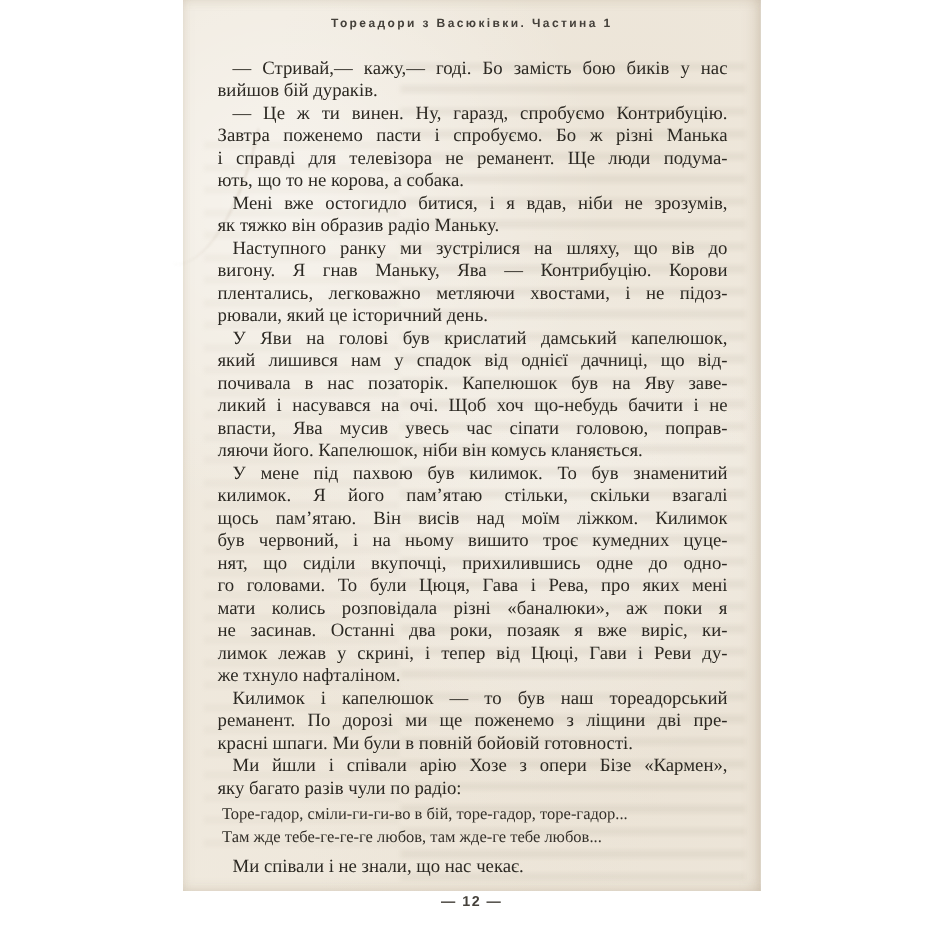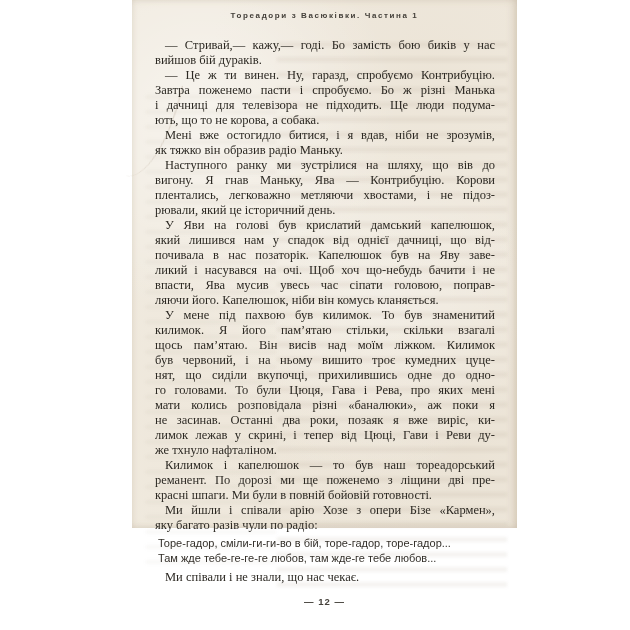--- a/index.html
+++ b/index.html
@@ -10,22 +10,22 @@
   }
   .canvas {
     position: relative;
     width: 630px; height: 630px;
     background: #ffffff;
     font-family: "Liberation Serif", serif;
   }
   
   .page {
     position: absolute;
-    left: 132px; top: 0;
-    width: 385px; height: 528px;
+    left: 122px; top: 0;
+    width: 385px; height: 594px;
     background-color: var(--paper, #f0eadf);
     background-image:
       radial-gradient(circle at 18% 22%, rgba(255,255,255,.45), rgba(255,255,255,0) 38%),
       radial-gradient(circle at 78% 12%, rgba(226,214,196,.28), rgba(226,214,196,0) 40%),
       radial-gradient(circle at 62% 58%, rgba(255,255,255,.30), rgba(255,255,255,0) 45%),
       radial-gradient(circle at 85% 85%, rgba(222,209,190,.30), rgba(222,209,190,0) 42%),
       radial-gradient(circle at 30% 80%, rgba(231,220,203,.25), rgba(231,220,203,0) 40%);
     box-shadow:
       inset -6px 0 10px -4px rgba(178,160,138,.45),
       inset 3px 0 7px -3px rgba(196,182,163,.35),
@@ -94,21 +94,21 @@
   .para.body .line {
     height: 15px;
     overflow: hidden;
     text-align: justify;
     text-align-last: justify;
   }
   .para.body .line.last { text-align-last: left; }
   .para.body .line.first { text-indent: 10px; }
   .para.verse {
     margin: 3px 0 4px 3px;
-    font-family: Liberation Sans, sans-serif;
+    font-family: Liberation Serif, serif;
     font-size: 11px;
     line-height: 15px;
     color: #332f29;
   }
   .para.verse .line {
     height: 15px;
     overflow: hidden;
     text-align: left;
   }
   
@@ -133,21 +133,21 @@
     <div class="crease"></div>
     <div class="running-header">Тореадори з Васюківки. Частина 1</div>
     <div class="text-col">
         <div class="para body">
           <div class="line first">— Стривай,— кажу,— годі. Бо замість бою биків у нас</div>
           <div class="line last">вийшов бій дураків.</div>
         </div>
         <div class="para body">
           <div class="line first">— Це ж ти винен. Ну, гаразд, спробуємо Контрибуцію.</div>
           <div class="line">Завтра поженемо пасти і спробуємо. Бо ж різні Манька</div>
-          <div class="line">і дачниці для телевізора не підходить. Ще люди подума-</div>
+          <div class="line">і справді для телевізора не реманент. Ще люди подума-</div>
           <div class="line last">ють, що то не корова, а собака.</div>
         </div>
         <div class="para body">
           <div class="line first">Мені вже остогидло битися, і я вдав, ніби не зрозумів,</div>
           <div class="line last">як тяжко він образив радіо Маньку.</div>
         </div>
         <div class="para body">
           <div class="line first">Наступного ранку ми зустрілися на шляху, що вів до</div>
           <div class="line">вигону. Я гнав Маньку, Ява — Контрибуцію. Корови</div>
           <div class="line">плентались, легковажно метляючи хвостами, і не підоз-</div>

